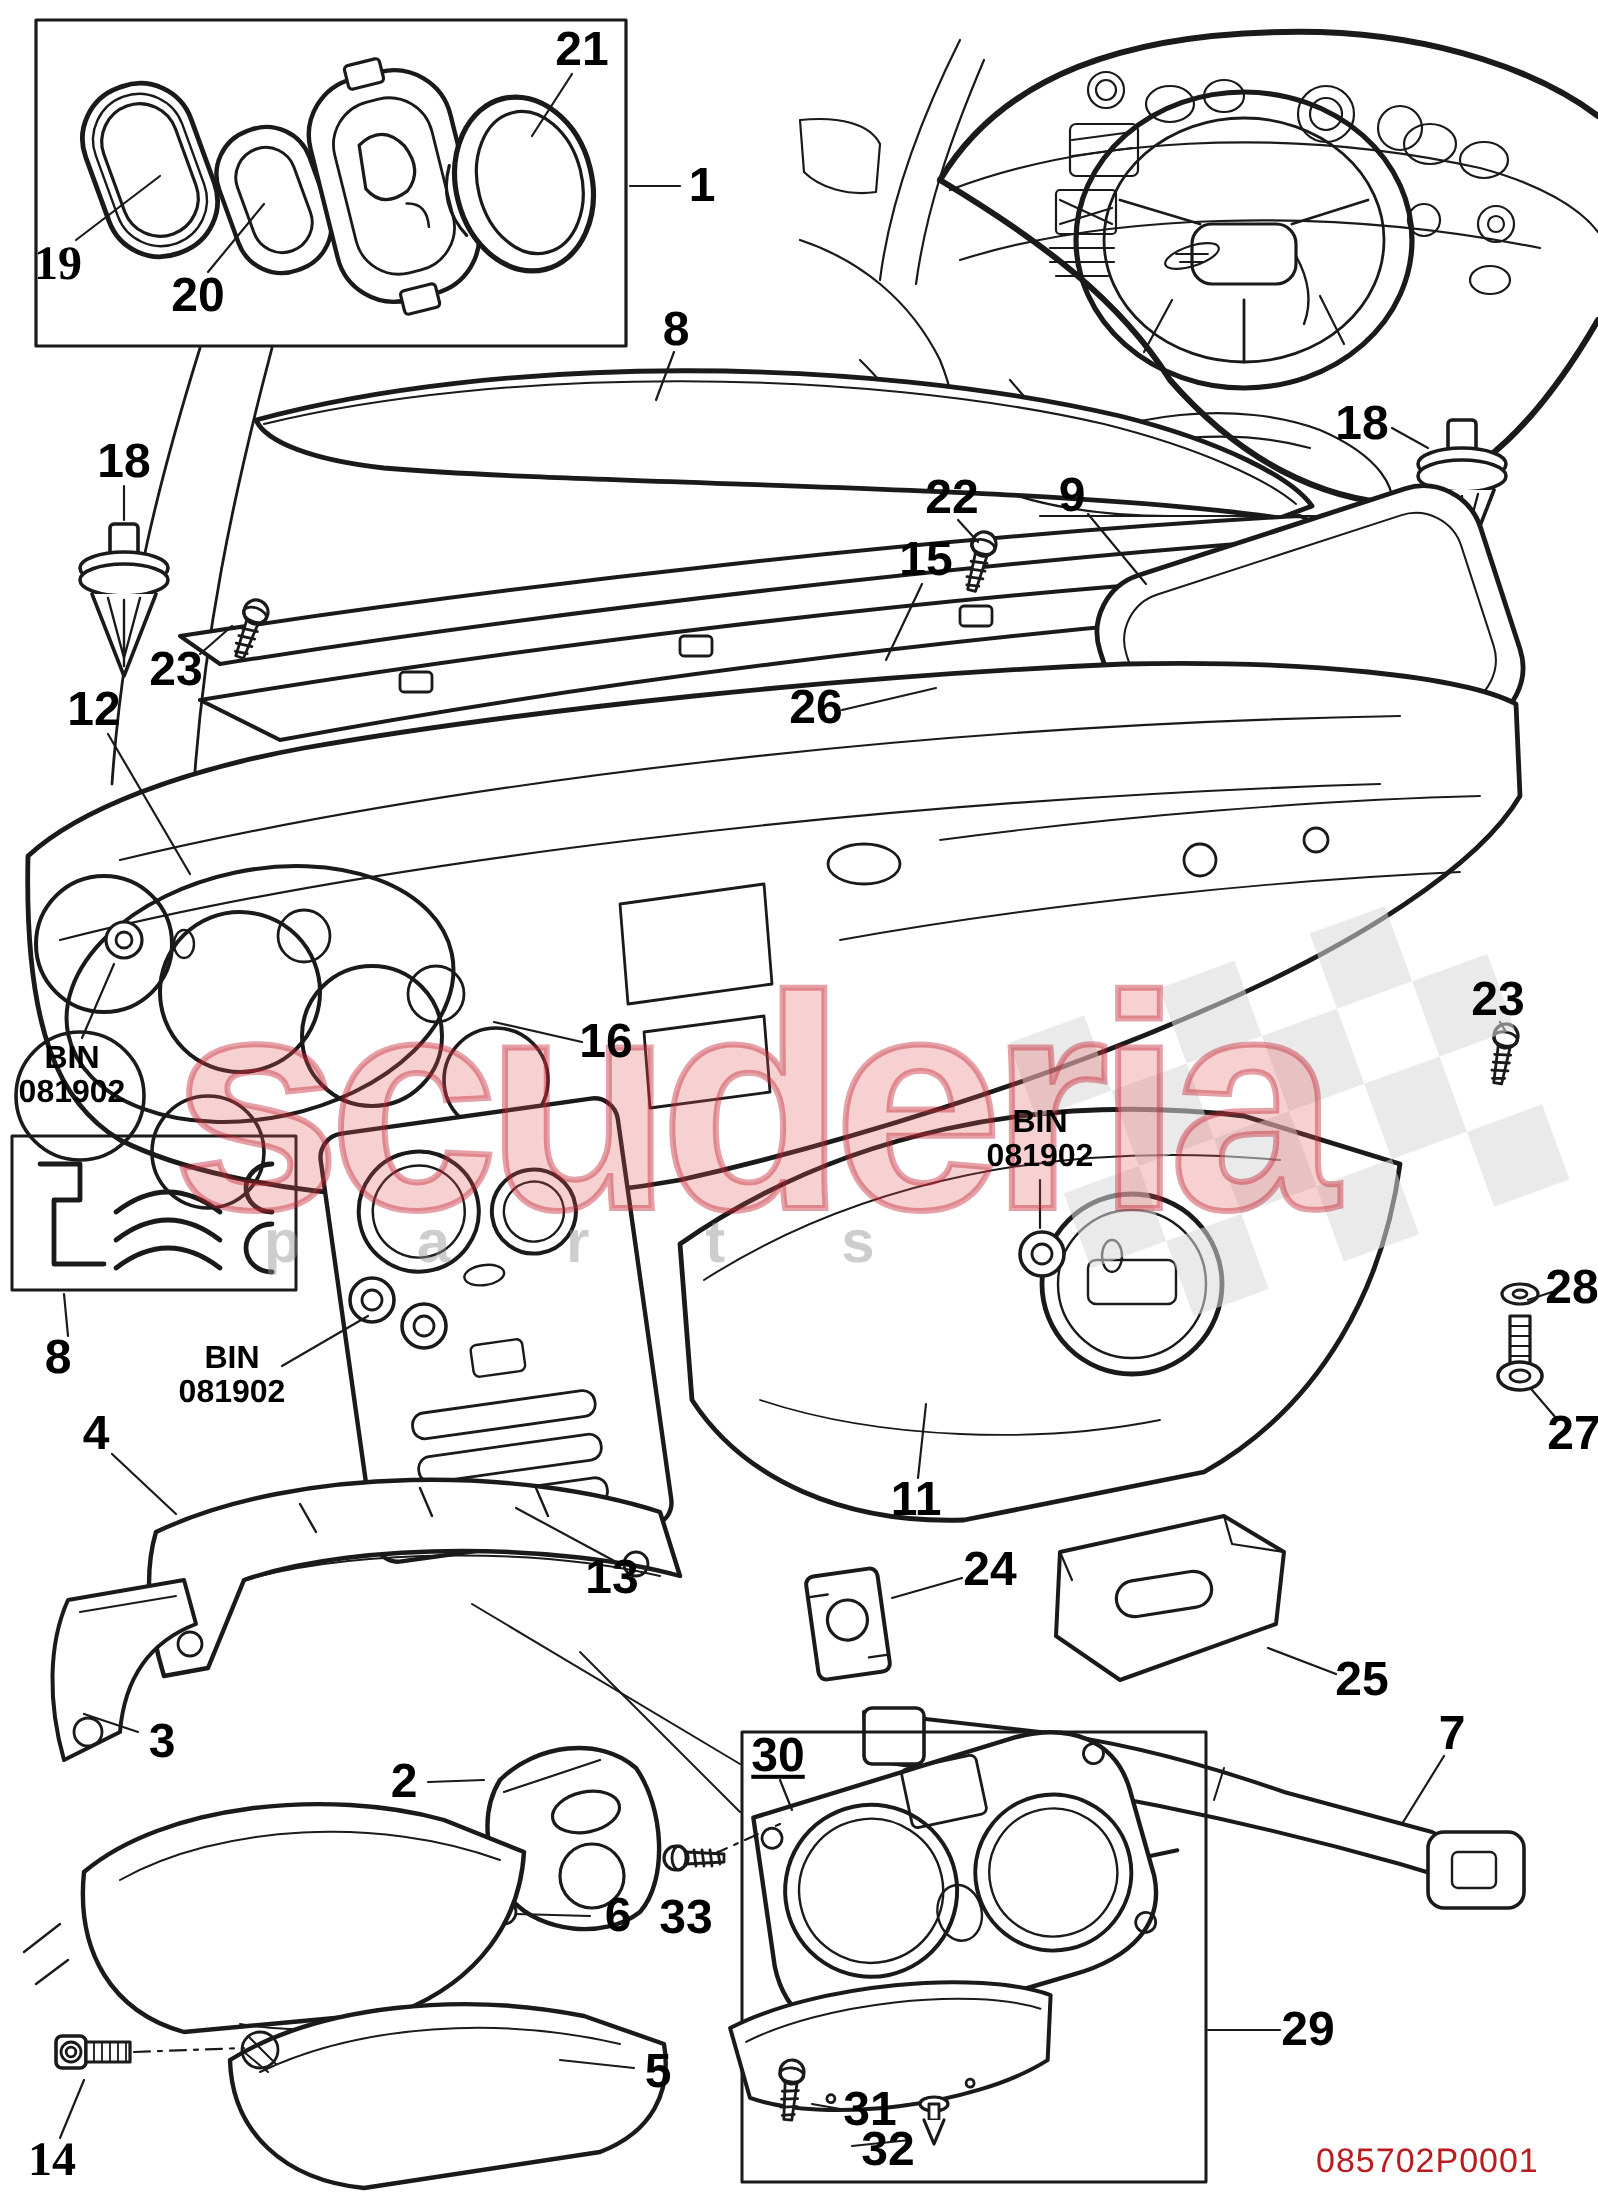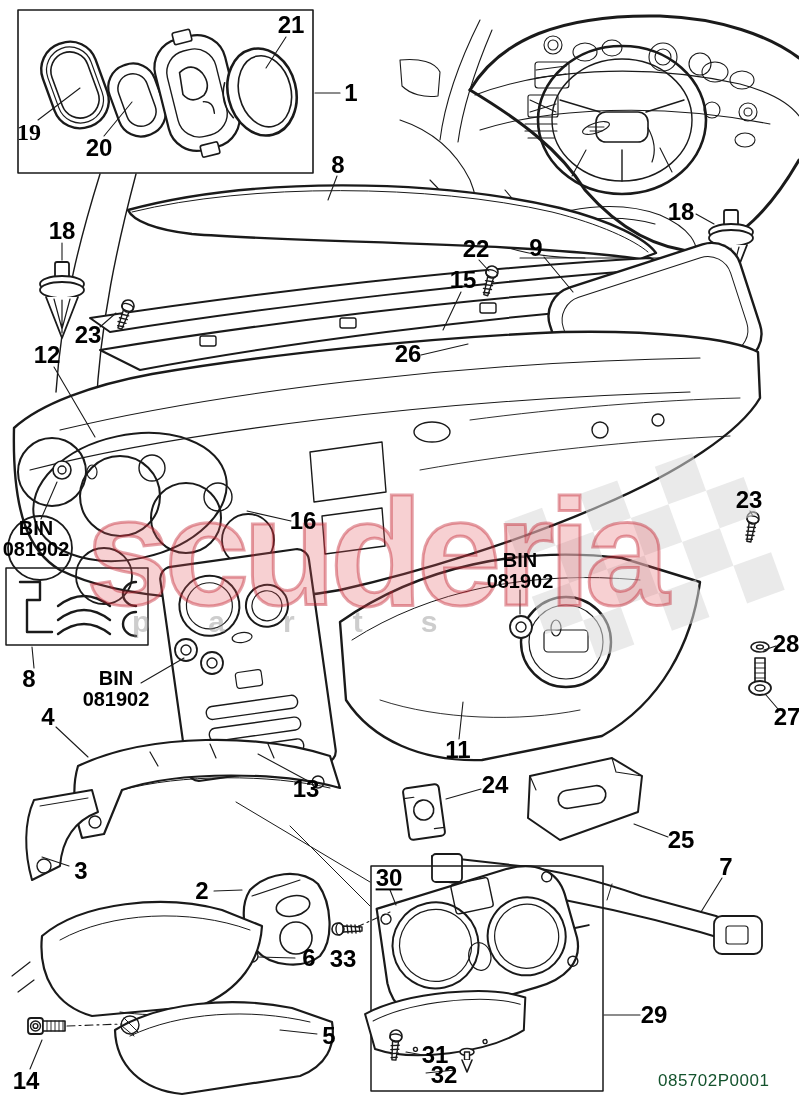--- a/index.html
+++ b/index.html
@@ -2,22 +2,22 @@
 <html><head>
 <meta charset="utf-8">
 <style>
   html,body{margin:0;padding:0;background:#fff;}
   #stage{position:relative;width:799px;height:1100px;background:#fff;overflow:hidden;
          font-family:"Liberation Sans", sans-serif;}
   #art{position:absolute;left:0;top:0;}
   #callout-layer{position:absolute;left:0;top:0;width:799px;height:1100px;pointer-events:none;}
   .callout{position:absolute;transform:translate(-50%,-50%);font-weight:bold;font-size:24px;
            color:#000;white-space:pre-line;text-align:center;line-height:1.05;}
-  .callout.small{font-size:20px;}
-  .footer-num{position:absolute;left:658px;top:1071px;font-size:17px;color:#14532d;
+  .callout.small{font-size:16px;}
+  .footer-num{position:absolute;left:658px;top:1071px;font-size:17px;color:#b91c1c;
               letter-spacing:0.5px;}
   
   #watermark{position:absolute;left:0;top:17px;width:693px;height:1100px;pointer-events:none;text-align:right;}
   .wm-title{position:absolute;left:86px;top:448px;font-size:152px;font-weight:bold;
             letter-spacing:-6px;color:rgba(228,85,95,0.28);
             -webkit-text-stroke:3px rgba(192,31,46,0.42);}
   .wm-sub{position:absolute;left:132px;top:588px;font-size:30px;font-weight:bold;
           color:rgba(145,145,145,0.45);letter-spacing:58px;}
 </style>
 </head>
@@ -437,21 +437,21 @@
       <div class="callout" style="left: 306px; top: 789px;">13</div>
       <div class="callout" style="left: 458px; top: 750px;">11</div>
       <div class="callout" style="left: 495px; top: 785px;">24</div>
       <div class="callout" style="left: 681px; top: 840px;">25</div>
       <div class="callout" style="left: 726px; top: 867px;">7</div>
       <div class="callout" style="left: 81px; top: 871px;">3</div>
       <div class="callout" style="left: 202px; top: 891px;">2</div>
       <div class="callout" style="left: 309px; top: 958px;">6</div>
       <div class="callout" style="left: 343px; top: 959px;">33</div>
       <div class="callout" style="left: 389px; top: 878px; text-decoration: underline;">30</div>
-      <div class="callout" style="left: 26px; top: 1081px;">14</div>
+      <div class="callout" style="left: 26px; top: 1081px; font-family: Liberation Serif, serif;">14</div>
       <div class="callout" style="left: 329px; top: 1036px;">5</div>
       <div class="callout" style="left: 435px; top: 1055px;">31</div>
       <div class="callout" style="left: 413px; top: 1075px; margin-left: 31px;">32</div>
       <div class="callout" style="left: 654px; top: 1015px;">29</div>
     </div>
 
 <span class="footer-num">085702P0001</span>
 
 </div>
 

